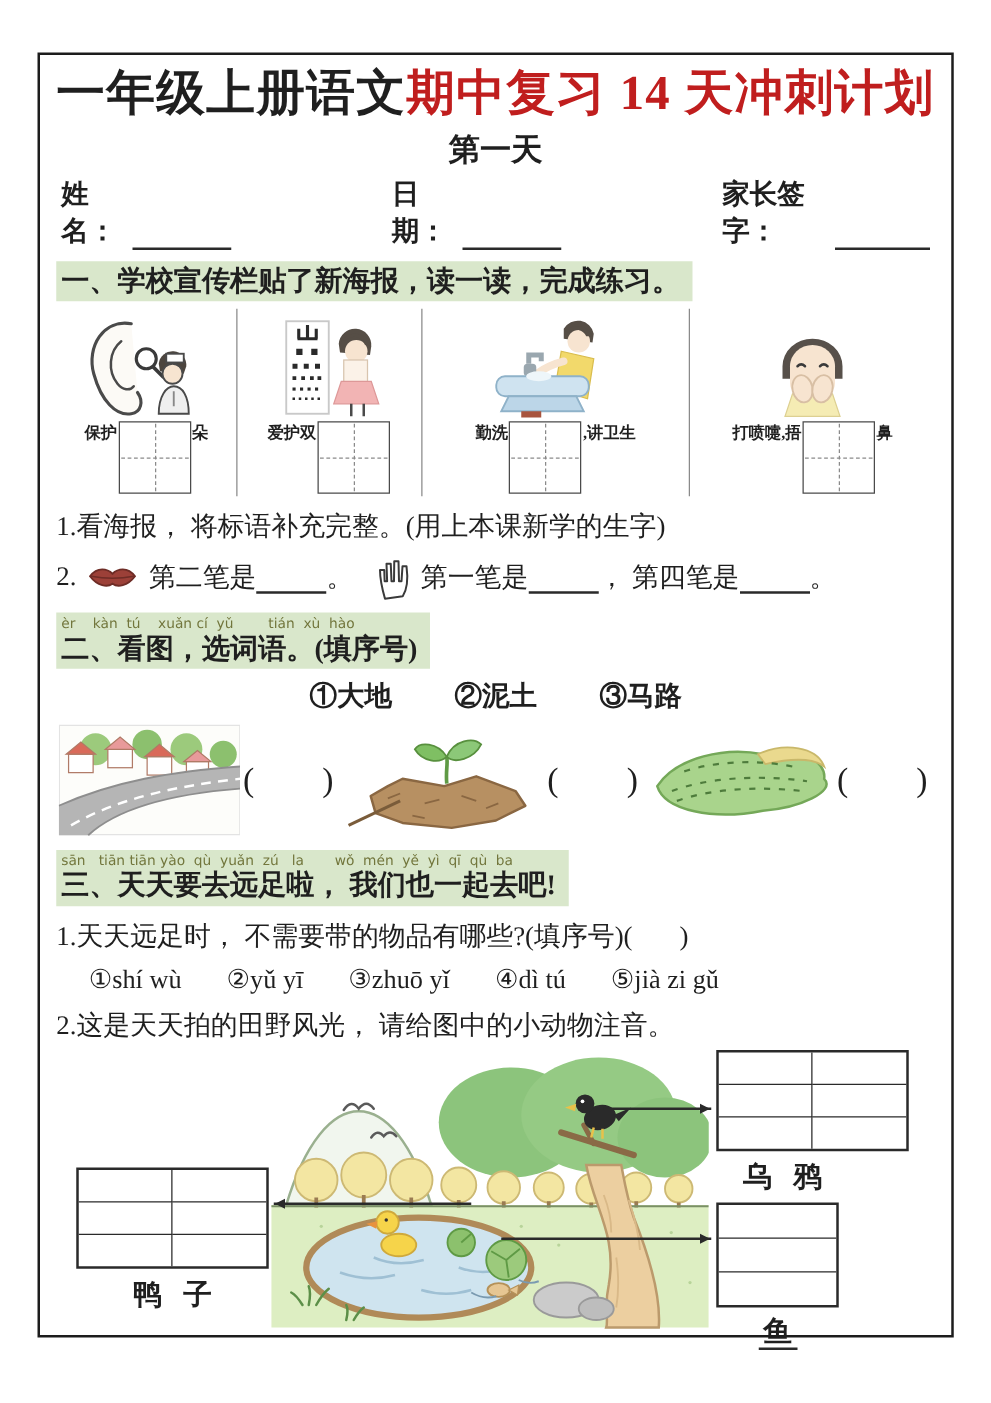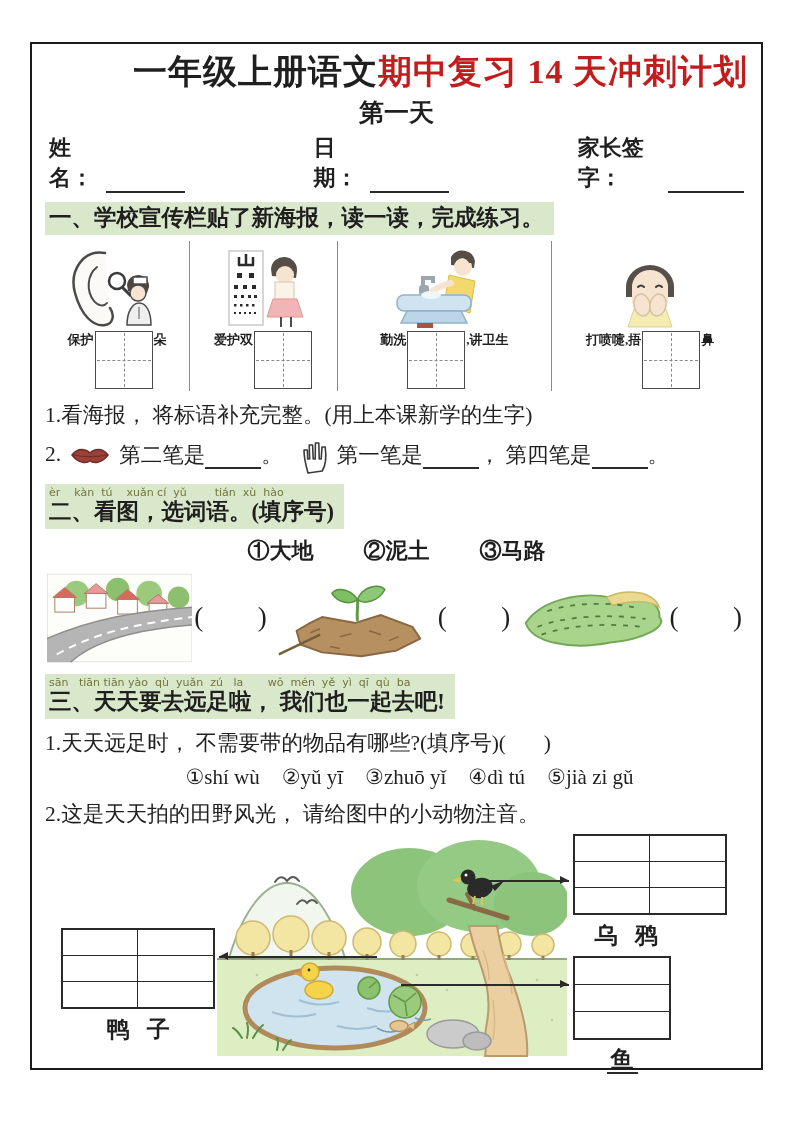--- a/index.html
+++ b/index.html
@@ -4,21 +4,21 @@
 <style>
   :root{
     --title_red:#c01e1e;
     --band_green:#d9e7cb;
     --pinyin:#72763c;
     --ink:#1f1f1f;
   }
   html,body{margin:0;padding:0;background:#fff;}
   body{width:793px;height:1122px;position:relative;font-family:"Liberation Serif",serif;color:var(--ink);}
   .frame{position:absolute;left:30px;top:42px;width:733px;height:1028px;border:2.5px solid #1c1c1c;box-sizing:border-box;padding:6px 13px 0 13px;background:#fff;}
-  .main-title{text-align:right;font-size:34px;font-weight:bold;letter-spacing:1px;line-height:1.3;white-space:nowrap;}
+  .main-title{text-align:left;font-size:39px;font-weight:bold;letter-spacing:1px;line-height:1.3;white-space:nowrap;}
   .main-title .red{color:var(--title_red);}
   .day{text-align:center;font-size:25px;font-weight:bold;margin-top:2px;}
   .fields{display:flex;align-items:flex-end;margin-top:4px;font-size:22px;font-weight:bold;padding:0 4px;}
   .fields .fgroup{display:flex;align-items:flex-end;}
   .fields .sp1{width:68px;} .fields .sp2{width:88px;}
   .blank{display:inline-block;border-bottom:2px solid #2a2a2a;height:24px;vertical-align:bottom;}
   .fblank{width:92px;}
   .band{display:inline-block;background:var(--band_green);padding:3px 10px 4px 4px;margin-top:9px;line-height:1.1;}
   .pinyin{font-family:"DejaVu Sans",sans-serif;font-size:11px;color:var(--pinyin);white-space:pre;display:block;}
   .band .cn{font-size:22.5px;font-weight:bold;display:block;margin-top:1px;white-space:pre;}
@@ -31,21 +31,21 @@
   .tzg{width:58px;height:58px;border:1.5px solid #4a4a4a;position:relative;margin:0 1px;background:#fff;box-sizing:border-box;flex:none;}
   .tzg::before{content:'';position:absolute;left:1px;right:1px;top:50%;border-top:1.5px dashed #8a8a8a;}
   .tzg::after{content:'';position:absolute;top:1px;bottom:1px;left:50%;border-left:1.5px dashed #8a8a8a;}
   .qline{font-size:21.5px;margin-top:9px;white-space:pre-wrap;}
   .q2row{display:flex;align-items:center;font-size:21.5px;margin-top:6px;white-space:pre;}
   .q2row .blank{width:56px;height:26px;}
   .q2row svg{margin:0 8px;}
   .opts2{display:flex;justify-content:center;gap:50px;font-size:22px;font-weight:bold;margin-top:7px;}
   .picrow{display:flex;align-items:center;margin-top:5px;height:94px;justify-content:space-between;padding:0 2px;}
   .bracket{font-size:27px;white-space:pre;letter-spacing:2px;margin:0 2px;}
-  .opts3{display:flex;gap:22px;font-size:21px;margin-top:8px;padding-left:26px;font-family:"Liberation Serif",serif;justify-content:center;}
+  .opts3{display:flex;gap:36px;font-size:21px;margin-top:8px;padding-left:26px;font-family:"Liberation Serif",serif;}
   .illus{position:relative;height:234px;margin-top:2px;}
   .scene{position:absolute;left:172px;top:0;}
   .pgrid{display:grid;border:2px solid #2a2a2a;background:#fff;position:absolute;box-sizing:content-box;}
   .pgrid i{display:block;border-right:1.5px solid #2a2a2a;border-bottom:1.5px solid #2a2a2a;}
   .g2{grid-template-columns:repeat(2,75px);}
   .g2 i{height:25px;}
   .g2 i:nth-child(2n){border-right:none;}
   .g2 i:nth-child(n+5){border-bottom:none;}
   .g1{grid-template-columns:94px;}
   .g1 i{height:26px;border-right:none;}

